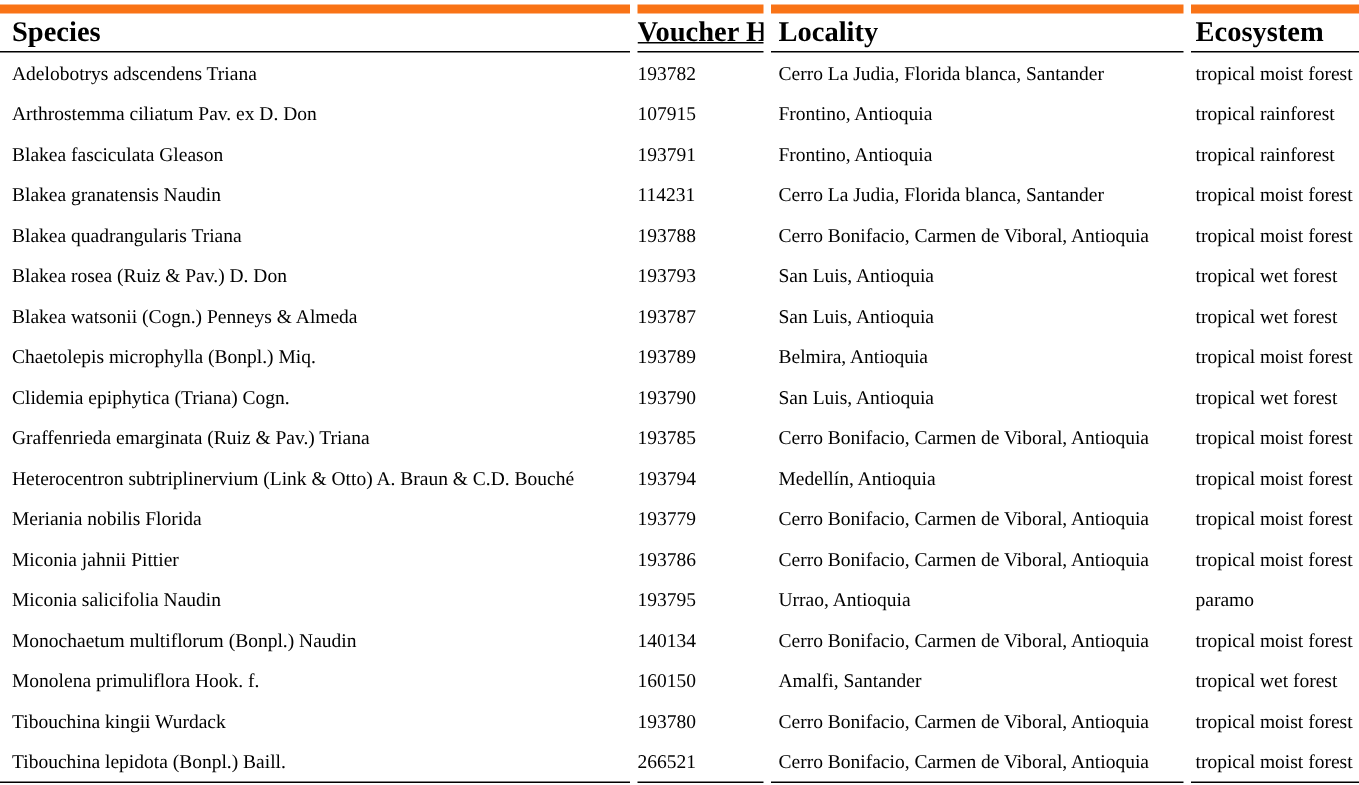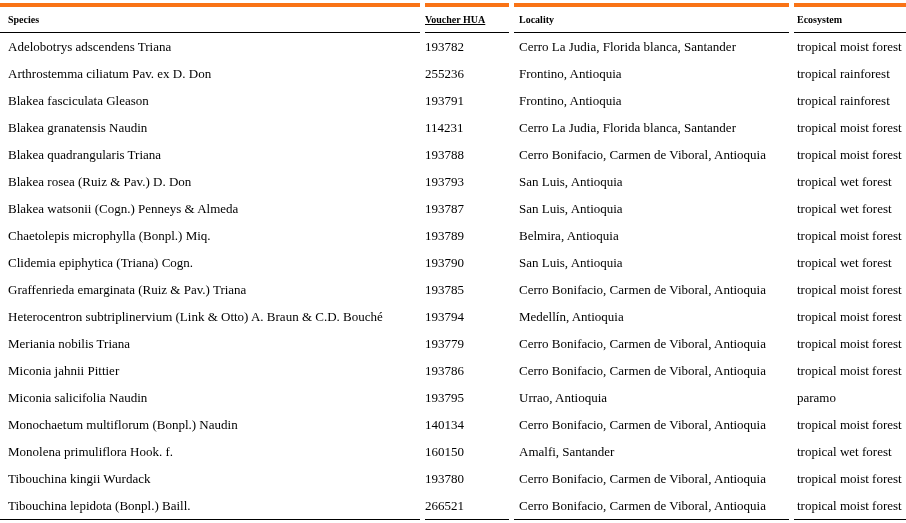--- a/index.html
+++ b/index.html
@@ -28,25 +28,25 @@
   }
   th, td {
     white-space: nowrap;
     overflow: hidden;
     vertical-align: middle;
     font-size: 13px;
     line-height: 1;
     padding: 0;
   }
   thead th {
-    border-top: 4px solid #f97316;
+    border-top: 6px solid #f97316;
     border-bottom: 1px solid #000000;
     height: 25px;
     font-weight: bold;
-    font-size: 10px;
+    font-size: 19px;
     text-align: left;
   }
   tbody td {
     height: 27px;
   }
   tbody tr:last-child td {
     border-bottom: 1px solid #000000;
     margin-top: 11px;
   }
   .col-species   { width: 412px; padding-left: 8px; }
@@ -70,21 +70,21 @@
     </thead>
     <tbody>
         <tr>
           <td class="col-species">Adelobotrys adscendens Triana</td>
           <td class="col-voucher">193782</td>
           <td class="col-locality">Cerro La Judia, Florida blanca, Santander</td>
           <td class="col-ecosystem">tropical moist forest</td>
         </tr>
         <tr>
           <td class="col-species">Arthrostemma ciliatum Pav. ex D. Don</td>
-          <td class="col-voucher">255236</td>
+          <td class="col-voucher">107915</td>
           <td class="col-locality">Frontino, Antioquia</td>
           <td class="col-ecosystem">tropical rainforest</td>
         </tr>
         <tr>
           <td class="col-species">Blakea fasciculata Gleason</td>
           <td class="col-voucher">193791</td>
           <td class="col-locality">Frontino, Antioquia</td>
           <td class="col-ecosystem">tropical rainforest</td>
         </tr>
         <tr>
@@ -129,21 +129,21 @@
           <td class="col-locality">Cerro Bonifacio, Carmen de Viboral, Antioquia</td>
           <td class="col-ecosystem">tropical moist forest</td>
         </tr>
         <tr>
           <td class="col-species">Heterocentron subtriplinervium (Link &amp; Otto) A. Braun &amp; C.D. Bouché</td>
           <td class="col-voucher">193794</td>
           <td class="col-locality">Medellín, Antioquia</td>
           <td class="col-ecosystem">tropical moist forest</td>
         </tr>
         <tr>
-          <td class="col-species">Meriania nobilis Triana</td>
+          <td class="col-species">Meriania nobilis Florida</td>
           <td class="col-voucher">193779</td>
           <td class="col-locality">Cerro Bonifacio, Carmen de Viboral, Antioquia</td>
           <td class="col-ecosystem">tropical moist forest</td>
         </tr>
         <tr>
           <td class="col-species">Miconia jahnii Pittier</td>
           <td class="col-voucher">193786</td>
           <td class="col-locality">Cerro Bonifacio, Carmen de Viboral, Antioquia</td>
           <td class="col-ecosystem">tropical moist forest</td>
         </tr>

